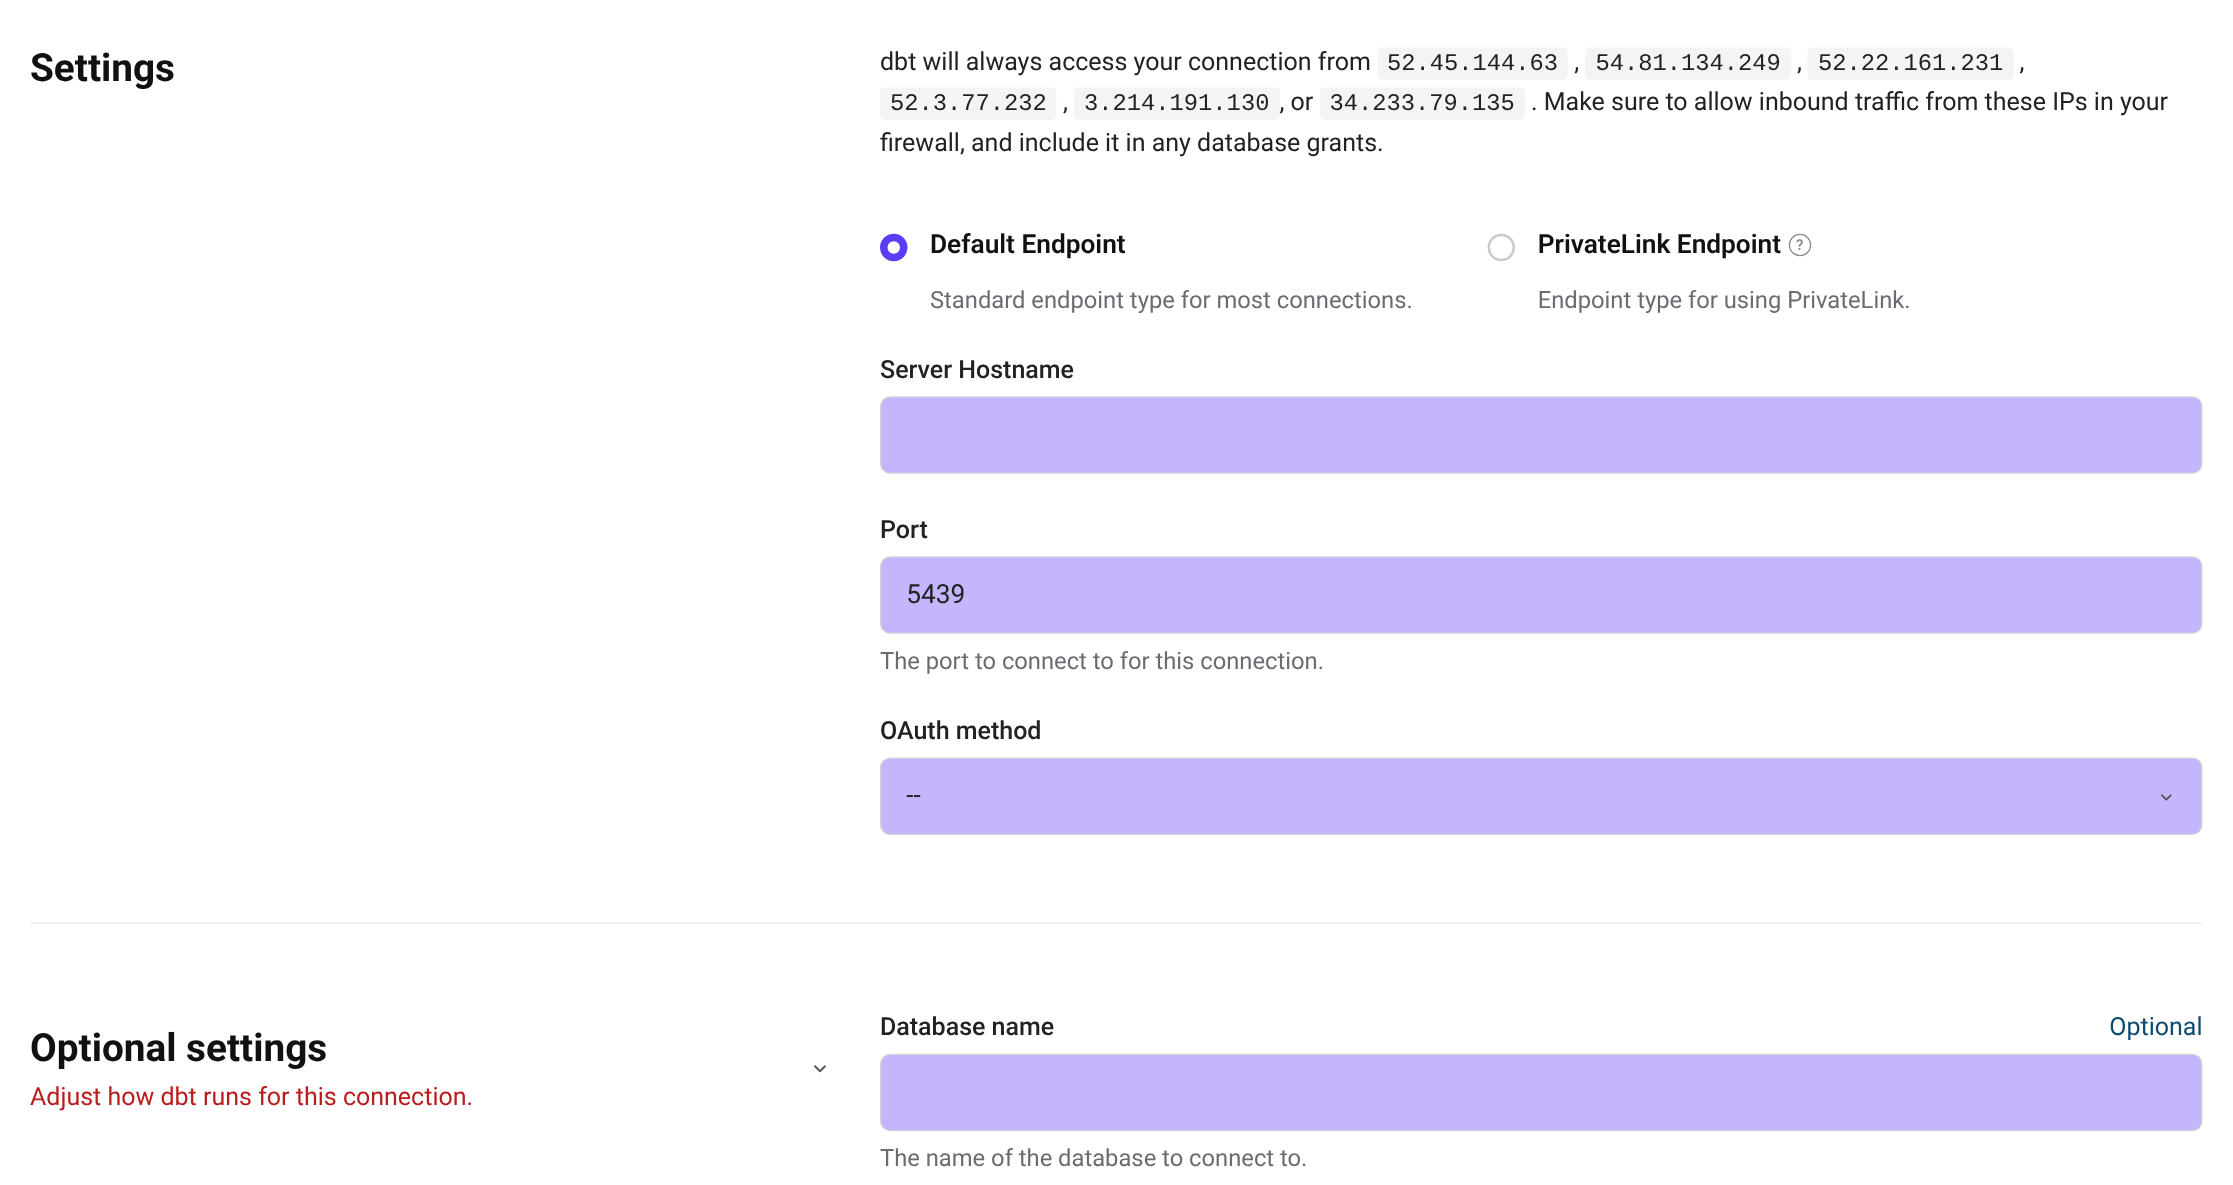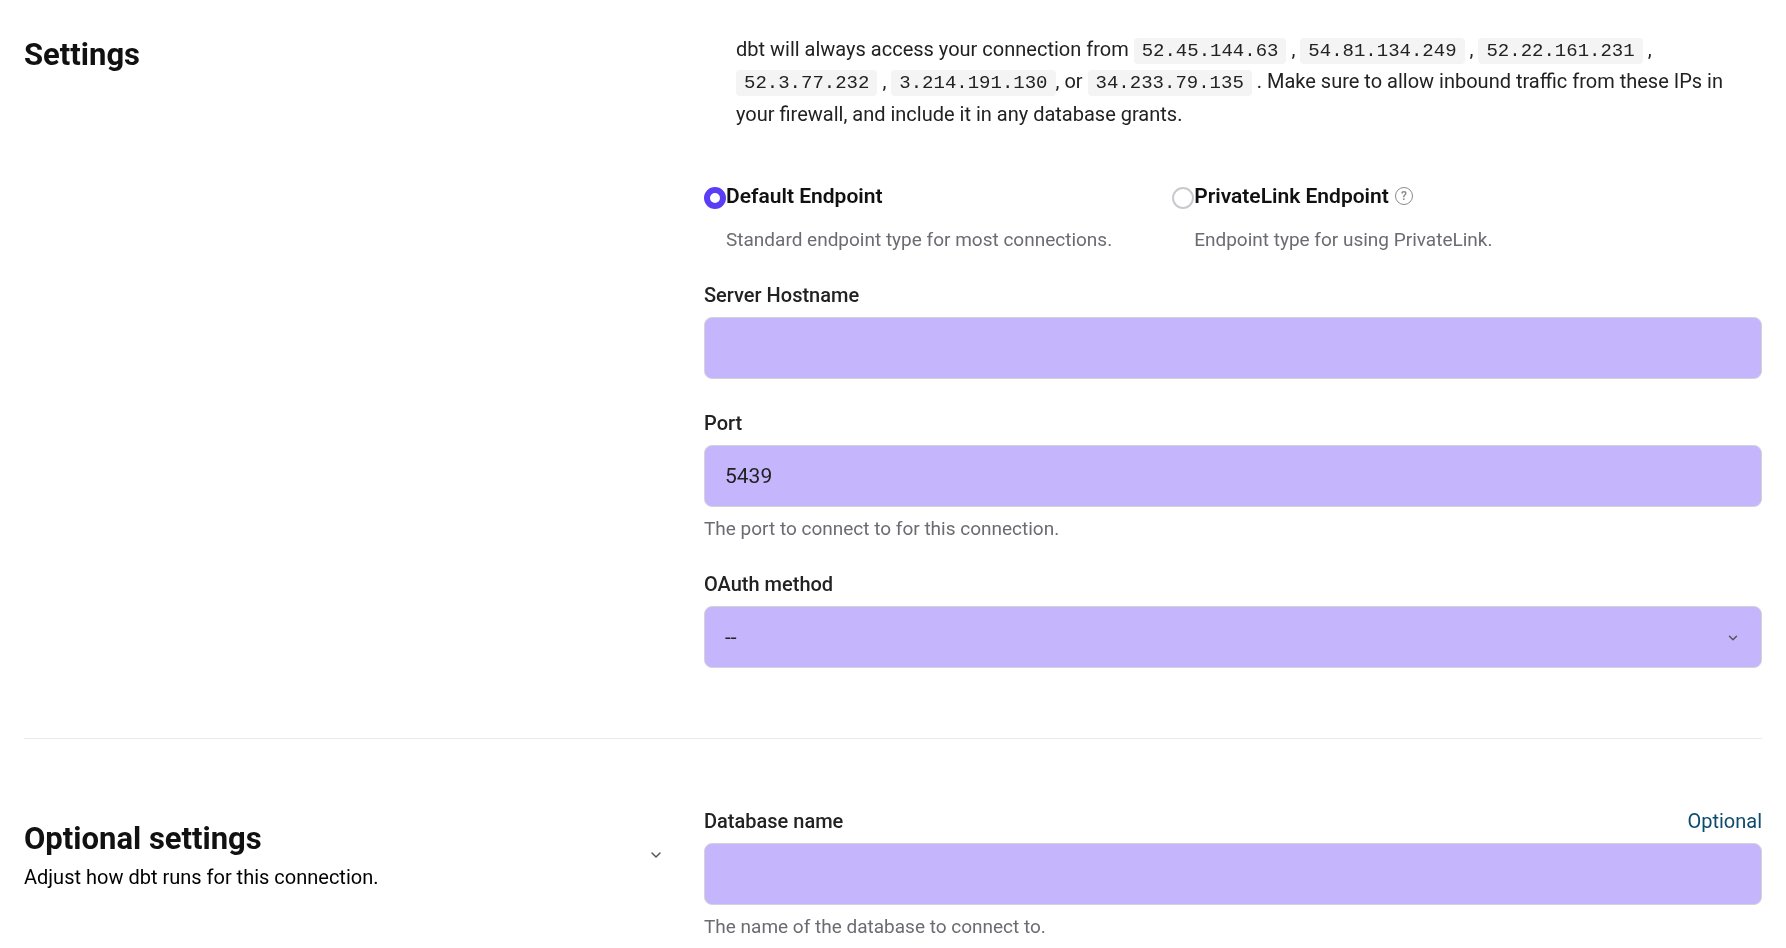--- a/index.html
+++ b/index.html
@@ -16,48 +16,48 @@
     column-gap: 40px;
   }
   .section-title {
     font-size: 31px;
     font-weight: 700;
     color: #111;
     margin-top: 16px;
   }
   .section-subtitle {
     font-size: 20px;
-    color: #000000;
+    color: #b91c1c;
     margin-top: 6px;
     line-height: 1.45;
   }
   .intro-text {
     font-size: 20px;
     color: #222;
     line-height: 1.55;
     margin-top: 14px;
-    margin-left: 32px;
   }
   .ip-code {
     font-family: "SFMono-Regular", Consolas, "Liberation Mono", Menlo, monospace;
     background: #f4f4f5;
     padding: 2px 8px;
     border-radius: 4px;
     font-size: 19px;
     color: #222;
     white-space: nowrap;
   }
   .endpoint-row {
     display: flex;
     gap: 60px;
     margin-top: 54px;
   }
   .endpoint-option {
     display: flex;
     align-items: flex-start;
+    gap: 18px;
     cursor: pointer;
   }
   .radio-outer {
     flex: 0 0 auto;
     width: 22px;
     height: 22px;
     border-radius: 50%;
     border: 2px solid #c9c9cf;
     margin-top: 3px;
     display: flex;

